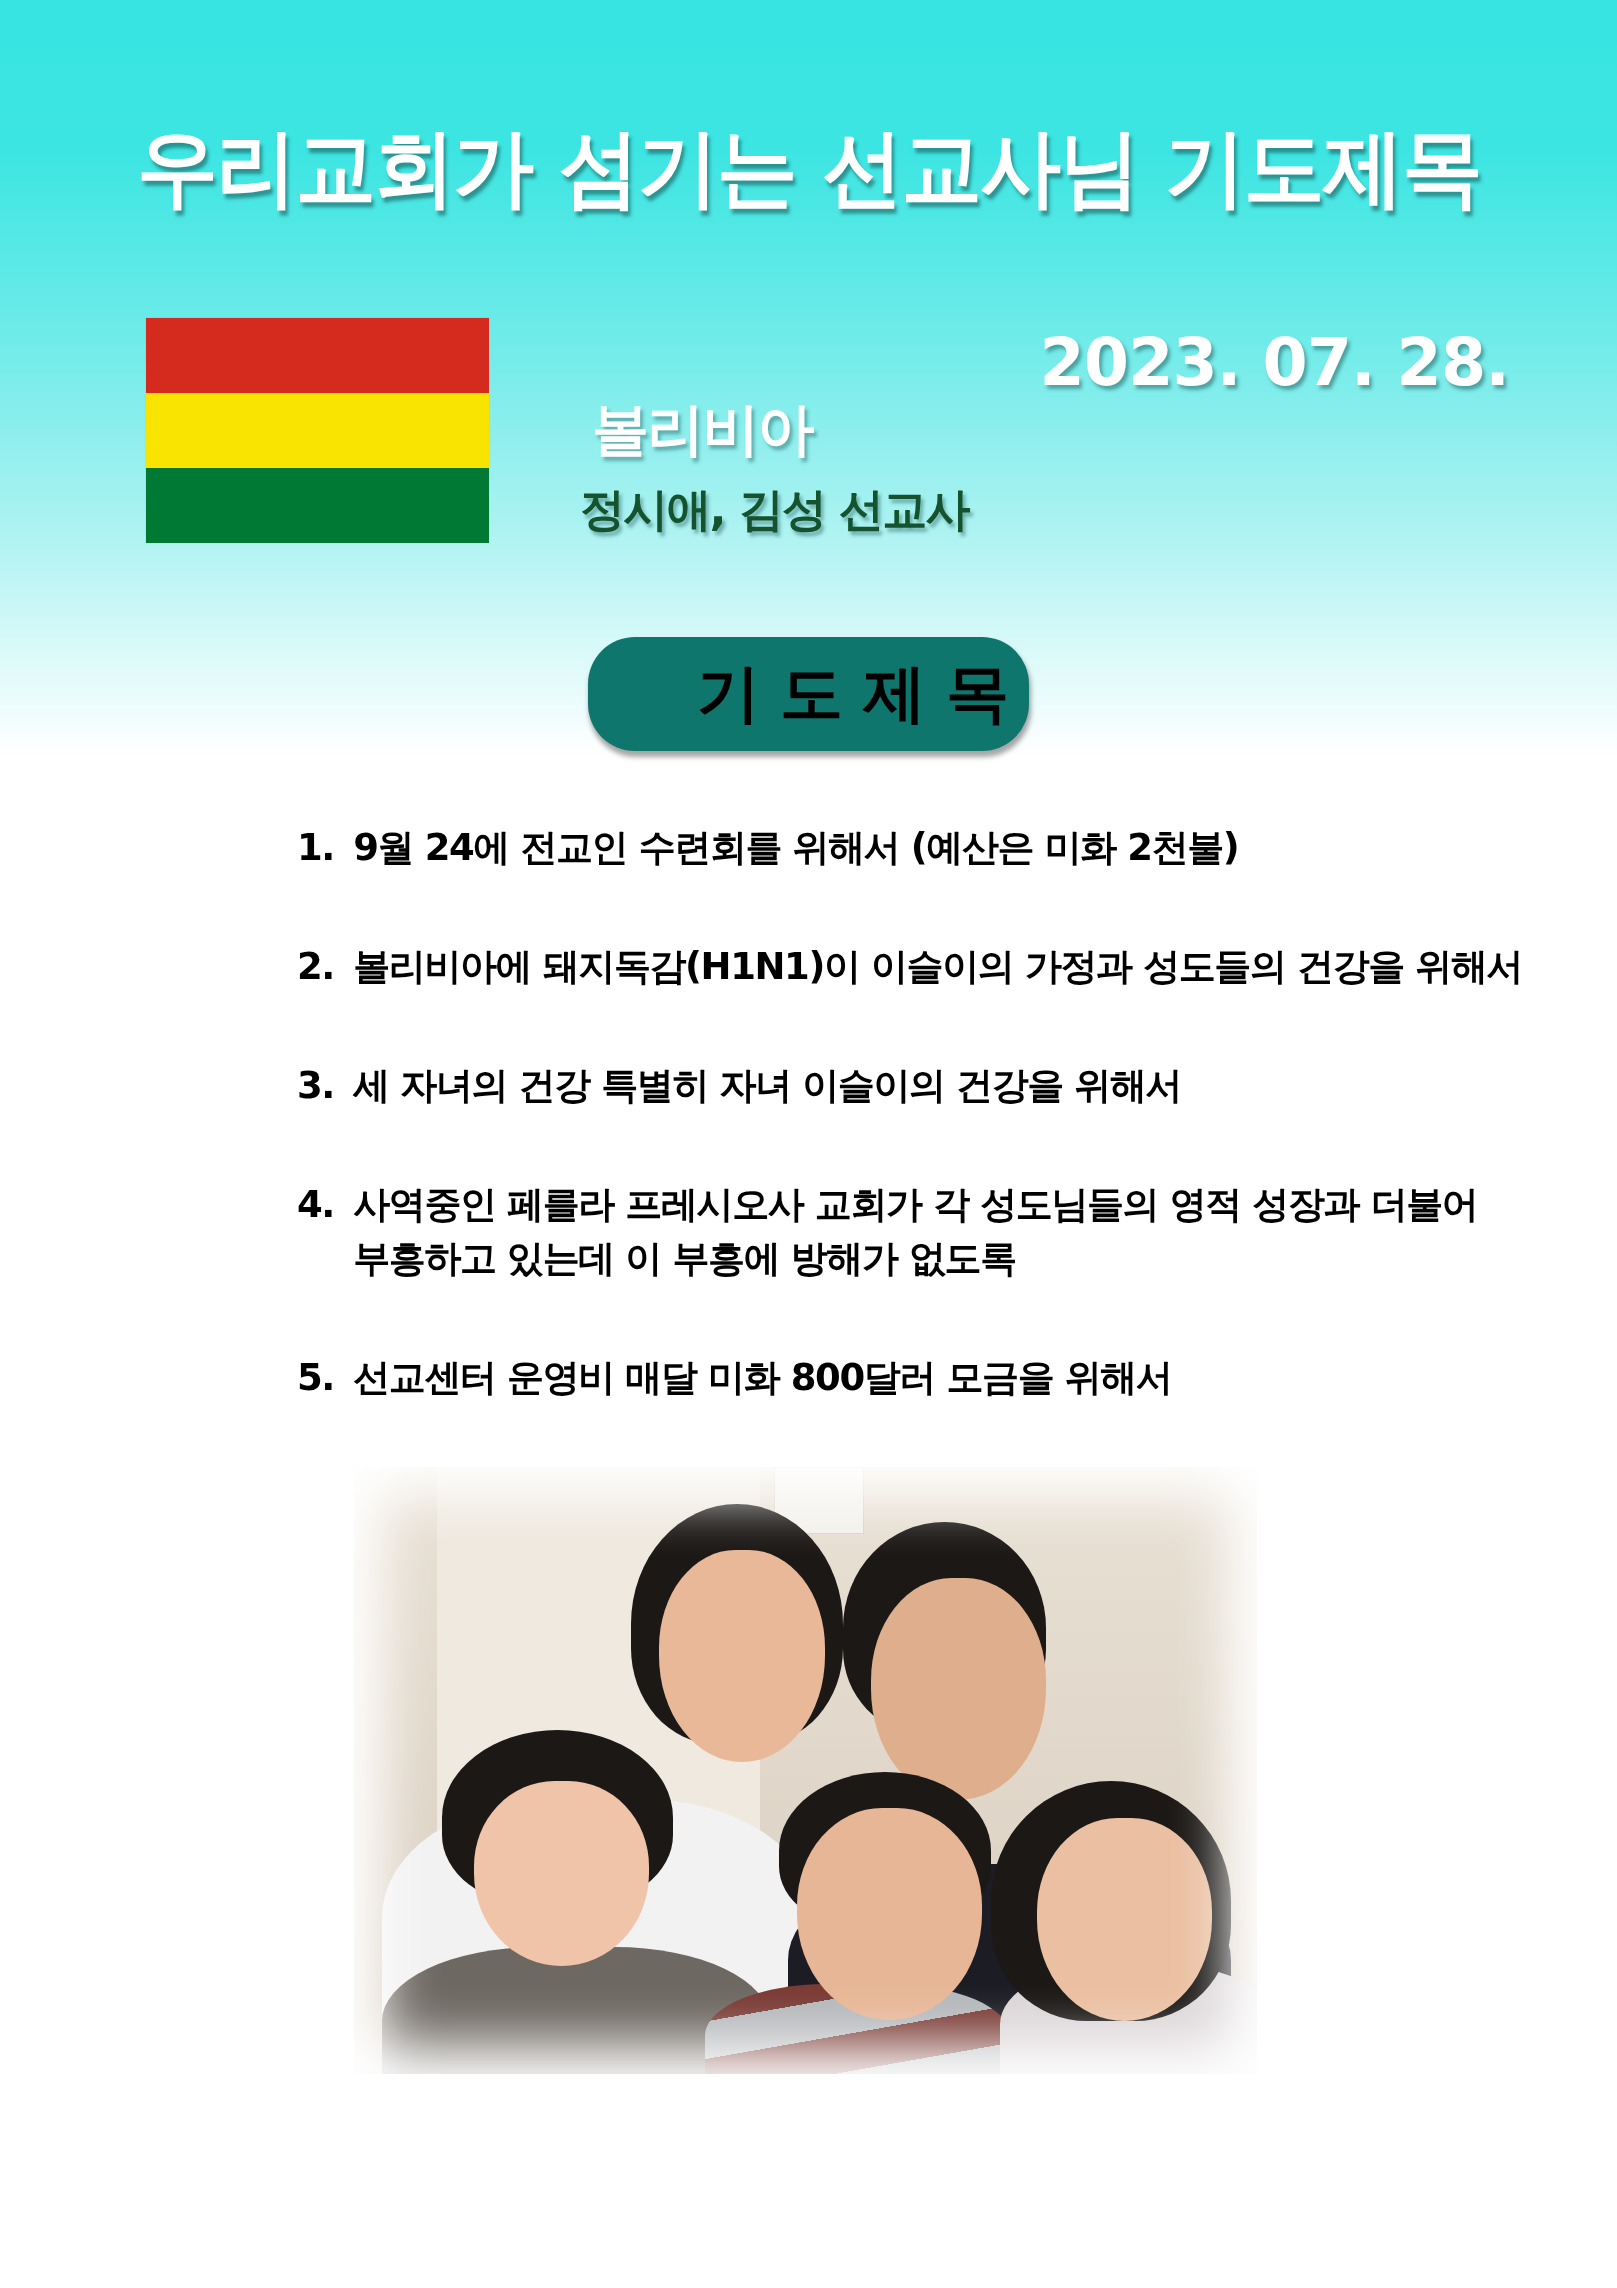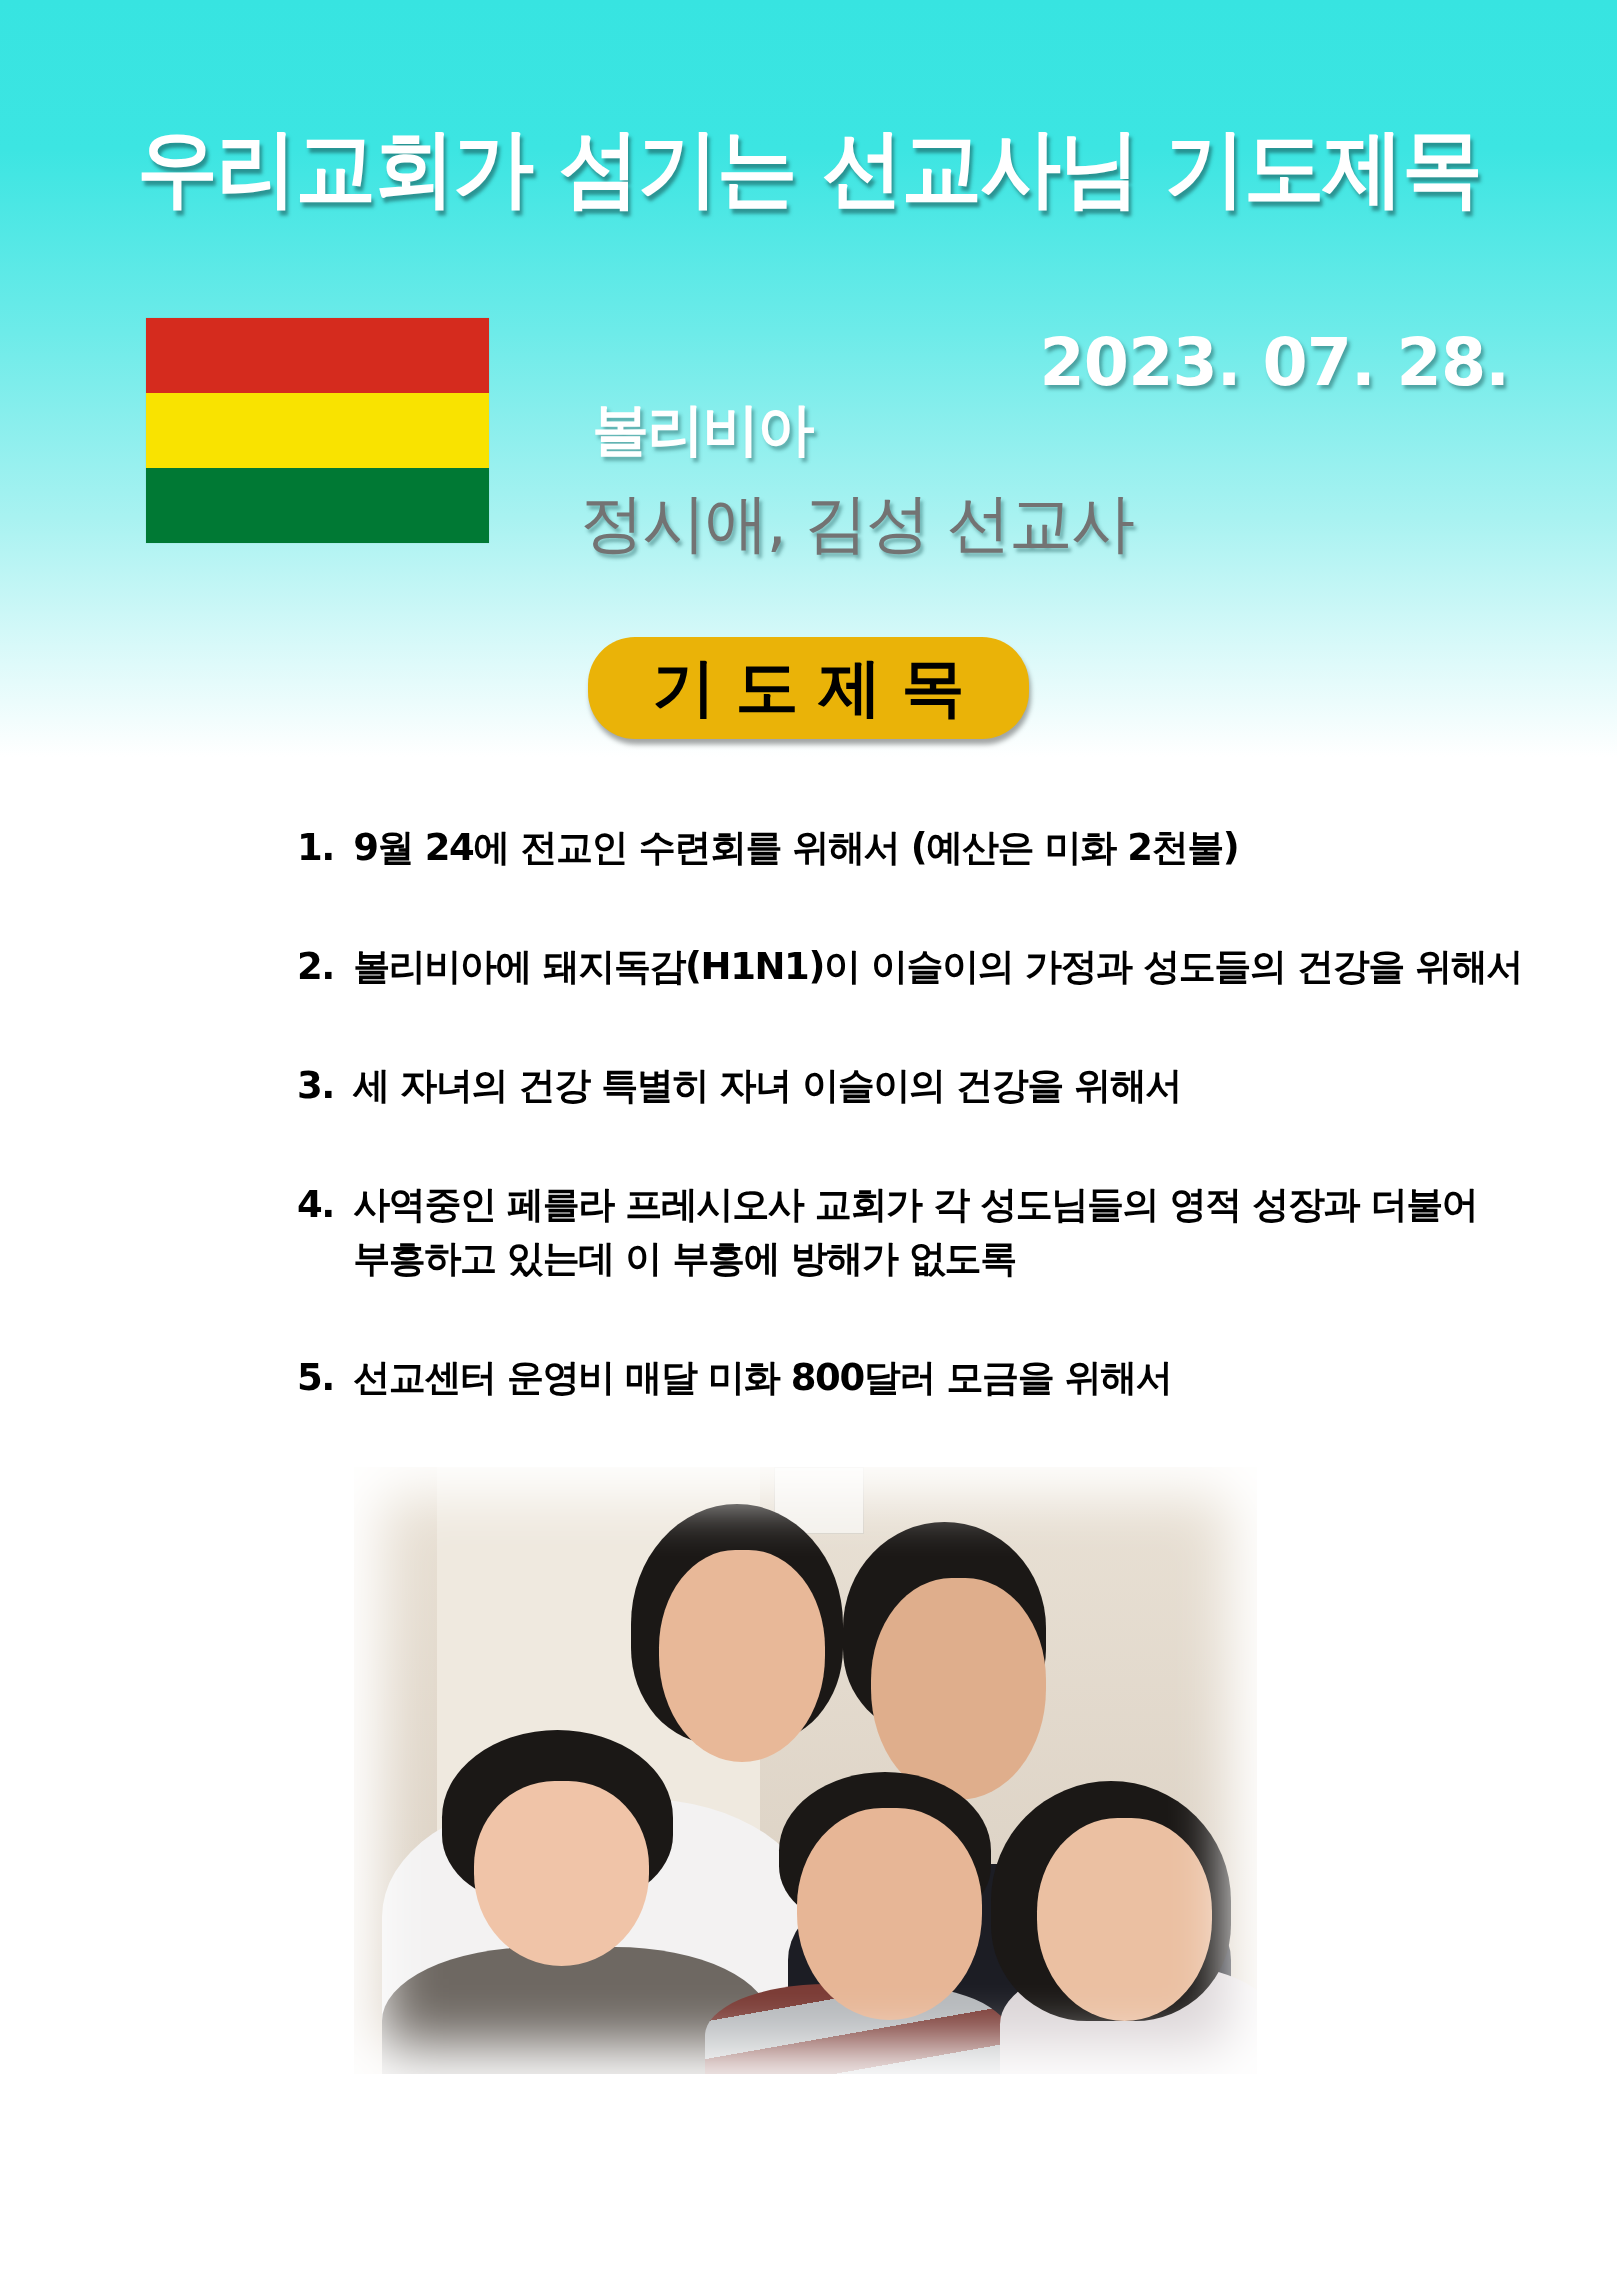--- a/index.html
+++ b/index.html
@@ -18,27 +18,27 @@
   .flag .stripe { height:33.33%; }
   .date {
     position:absolute; right:109px; top:325px; font-size:65px; font-weight:bold; color:#ffffff;
     text-shadow: 2.8px 3.7px 3.7px rgba(30,90,90,0.5); letter-spacing:-0.9px;
   }
   .country {
     position:absolute; left:592px; top:392px; font-size:57px; font-weight:bold; color:#ffffff;
     text-shadow: 2.8px 3.7px 3.7px rgba(30,90,90,0.45); letter-spacing:-1.8px;
   }
   .missionaries {
-    position:absolute; left:580px; top:480px; font-size:64px; font-weight:normal; color:#737373;
+    position:absolute; left:580px; top:480px; font-size:45px; font-weight:bold; color:#14532d;
     text-shadow: 2.8px 3.7px 3.7px rgba(30,90,90,0.45); letter-spacing:-1.8px;
   }
   .section-pill {
-    position:absolute; left:588px; top:637px; width:441px; height:102px; border-radius:47px;
-    background:#eab308; box-shadow: 1.8px 5.5px 5.5px rgba(0,0,0,0.35);
-    display:flex; align-items:center; justify-content:center;
+    position:absolute; left:588px; top:637px; width:441px; height:114px; border-radius:47px;
+    background:#0f766e; box-shadow: 1.8px 5.5px 5.5px rgba(0,0,0,0.35);
+    display:flex; align-items:center; justify-content:flex-end;
   }
   .section-pill span { font-size:63px; font-weight:bold; color:#000; letter-spacing:20px; margin-left:20px; }
   .prayer-list { position:absolute; left:297px; top:821px; width:1274px; margin:0; padding:0; list-style:none; }
   .prayer-item { font-size:37px; font-weight:bold; color:#000; line-height:54px; margin-bottom:65px; letter-spacing:-1.4px; display:flex; }
   .prayer-item .num { flex:0 0 auto; margin-right:9.2px; }
   .prayer-item .txt { flex:1 1 auto;margin-left:10px; }
   .prayer-item.wrap .txt { width:1200px; }
   .photo {
     position:absolute; left:354px; top:1467px; width:903px; height:607px; overflow:hidden;
     background: linear-gradient(to bottom, #e9e1d5, #d8cdbf);

